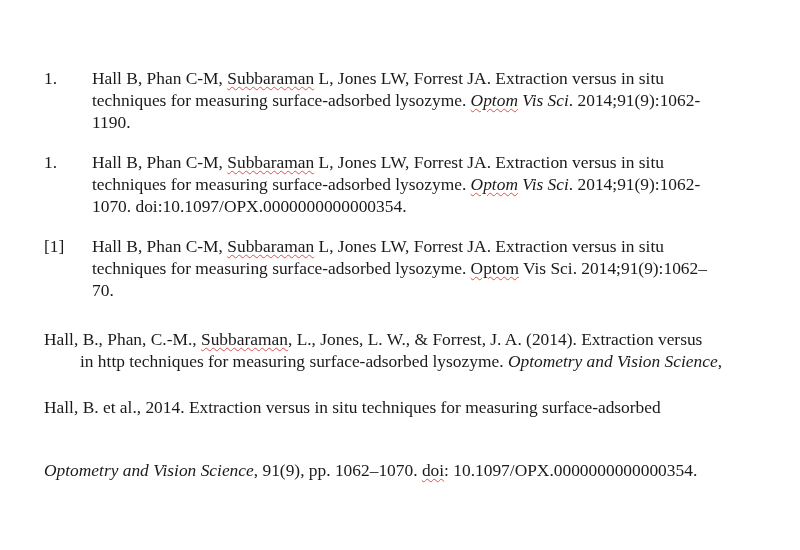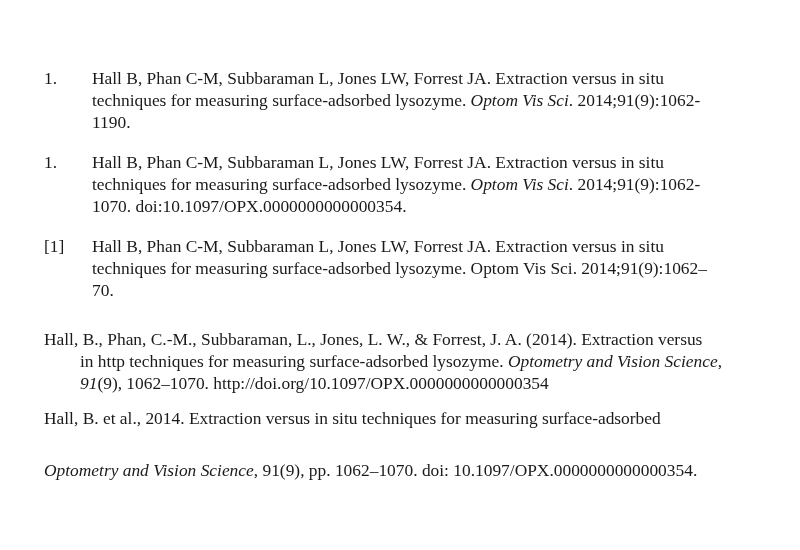--- a/index.html
+++ b/index.html
@@ -29,20 +29,21 @@
     .numbered .num {
       position: absolute;
       left: 0;
       top: 0;
     }
     .plain {
       box-sizing: border-box;
       margin-top: 8px;
     }
     .spell {
+      text-decoration: underline;
       text-decoration-style: wavy;
       text-decoration-color: #d9534f;
       text-decoration-thickness: 1px;
       text-underline-offset: 2px;
     }
     i { font-style: italic; }
   </style>
 </head>
 <body>
 
@@ -63,22 +64,21 @@
 <div class="entry numbered" style="top:235px;">
   <span class="num">[1]</span>
   <span><span>Hall B, Phan C-M, </span><span class="spell">Subbaraman</span><span> L, Jones LW, Forrest JA. Extraction versus in situ</span></span><br>
   <span><span>techniques for measuring surface-adsorbed lysozyme. </span><span class="spell">Optom</span><span> Vis Sci</span><span>. 2014;91(9):1062–</span></span><br>
   <span>70.</span>
 </div>
 
 <div class="entry plain" style="top:320px;">
   <div><span>Hall, B., Phan, C.-M., </span><span class="spell">Subbaraman</span><span>, L., Jones, L. W., &amp; Forrest, J. A. (2014). Extraction versus</span></div>
   <div style="padding-left:36px;"><span>in http techniques for measuring surface-adsorbed lysozyme. </span><i>Optometry and Vision Science</i><span>,</span></div>
-  <div style="padding-left:36px;"><i>91</i><span>(9), 1062–1070. http://doi.org/10.1097/OPX.0000000000000354</span></div>
 </div>
 
-<div class="entry plain" style="top:399px;">
+<div class="entry plain" style="top:388px;">
   <div>Hall, B. et al., 2014. Extraction versus in situ techniques for measuring surface-adsorbed</div>
 </div>
 
 <div class="entry plain" style="top:451px;">
   <div><i>Optometry and Vision Science</i><span>, 91(9), pp. 1062–1070. </span><span class="spell">doi</span><span>: 10.1097/OPX.0000000000000354.</span></div>
 </div>
 
 </body></html>

